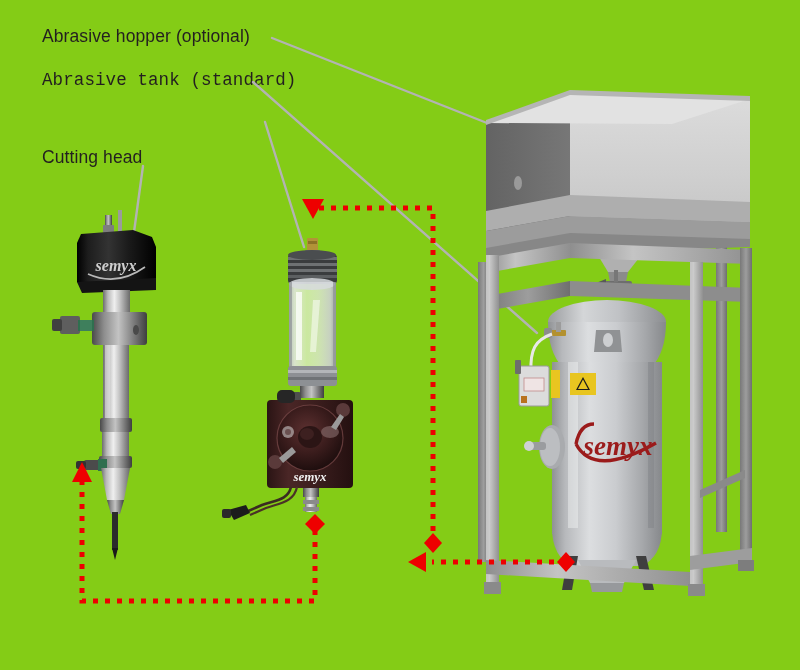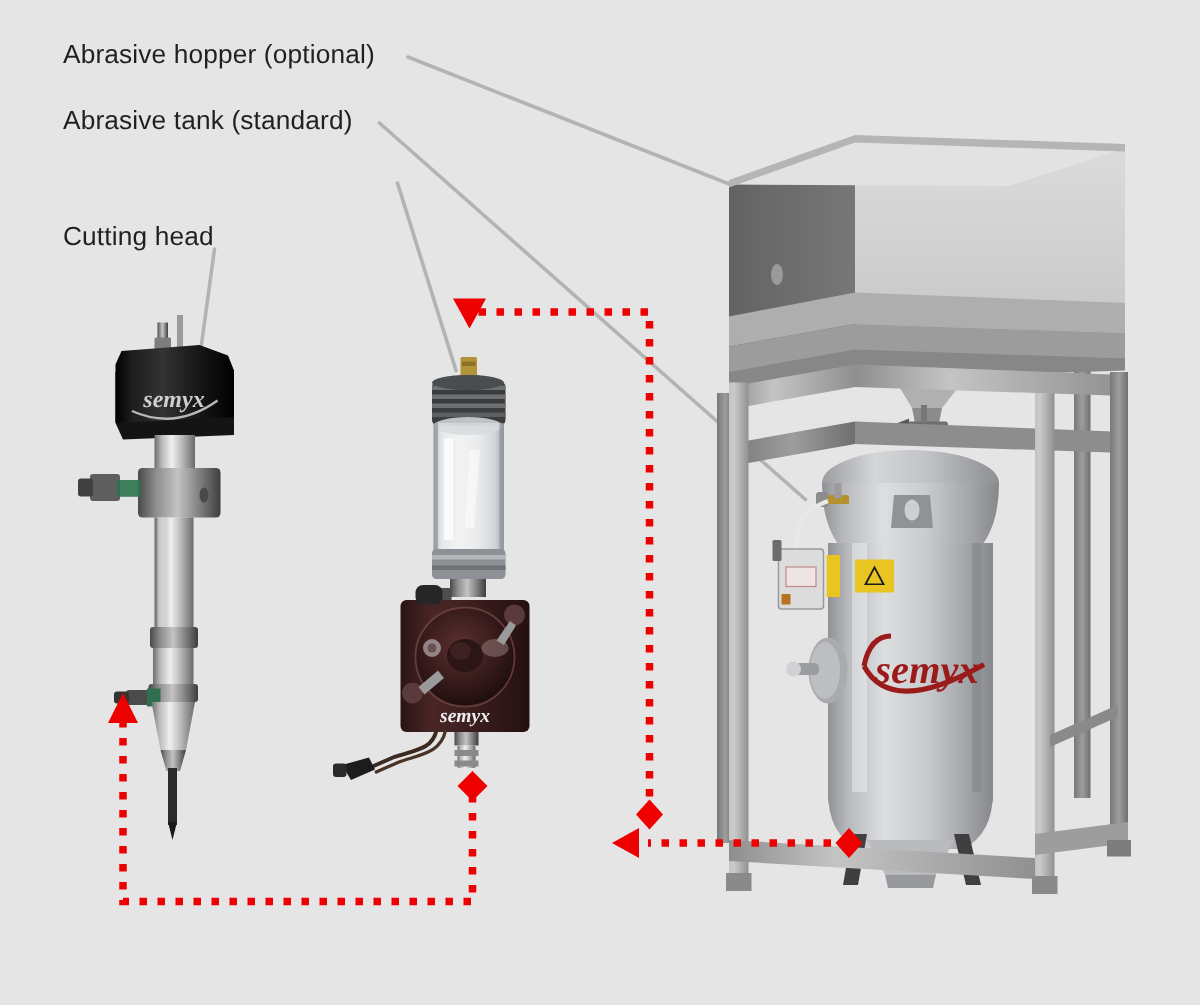--- a/index.html
+++ b/index.html
@@ -7,40 +7,40 @@
     padding: 0;
     background: #ffffff;
   }
   body {
     font-family: "Liberation Sans", sans-serif;
   }
   #stage {
     position: relative;
     width: 800px;
     height: 670px;
-    background: #e5e5e5;
+    background: #84cc16;
     overflow: hidden;
   }
   #svg-layer {
     position: absolute;
     left: 0;
     top: 0;
     width: 800px;
     height: 670px;
   }
   .callout-label {
     position: absolute;
     font-family: "Liberation Sans", sans-serif;
     font-size: 17.5px;
     color: #231f20;
     white-space: nowrap;
     letter-spacing: 0.1px;
   }
   #lbl-hopper { left: 42px; top: 26px; }
-  #lbl-tank   { left: 42px; top: 70px; }
+  #lbl-tank   { left: 42px; top: 70px; font-family: Liberation Mono, monospace; }
   #lbl-feeder { left: 42px; top: 111px; }
   #lbl-head   { left: 42px; top: 147px; }
 </style>
 </head>
 <body>
 
 <div id="stage">
 
   <div class="callout-label" id="lbl-hopper">Abrasive hopper (optional)</div>
   <div class="callout-label" id="lbl-tank">Abrasive tank (standard)</div>

